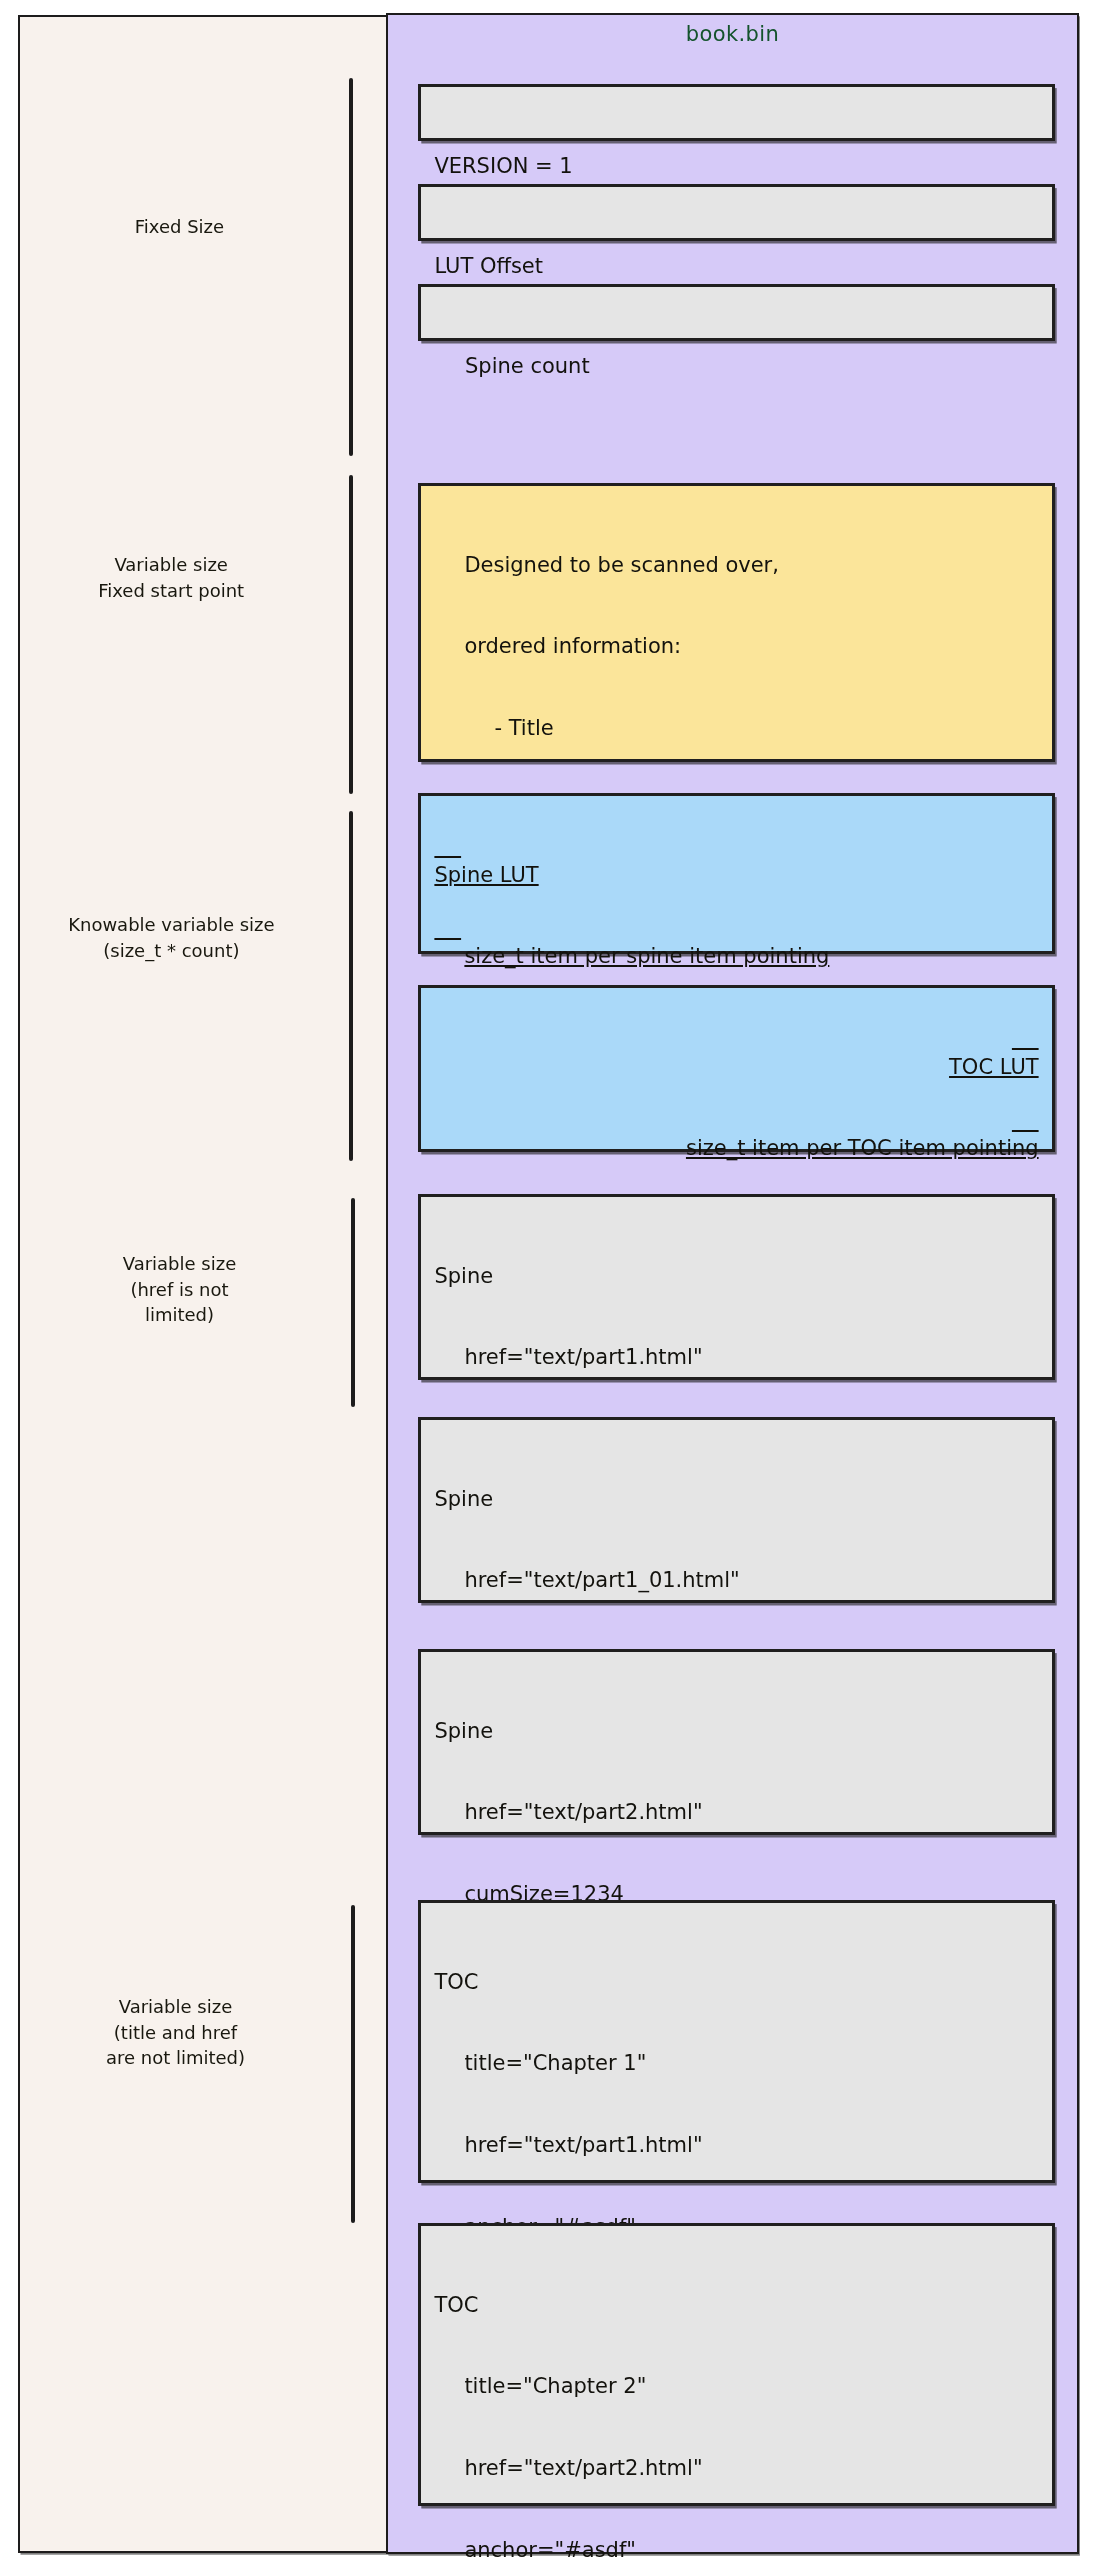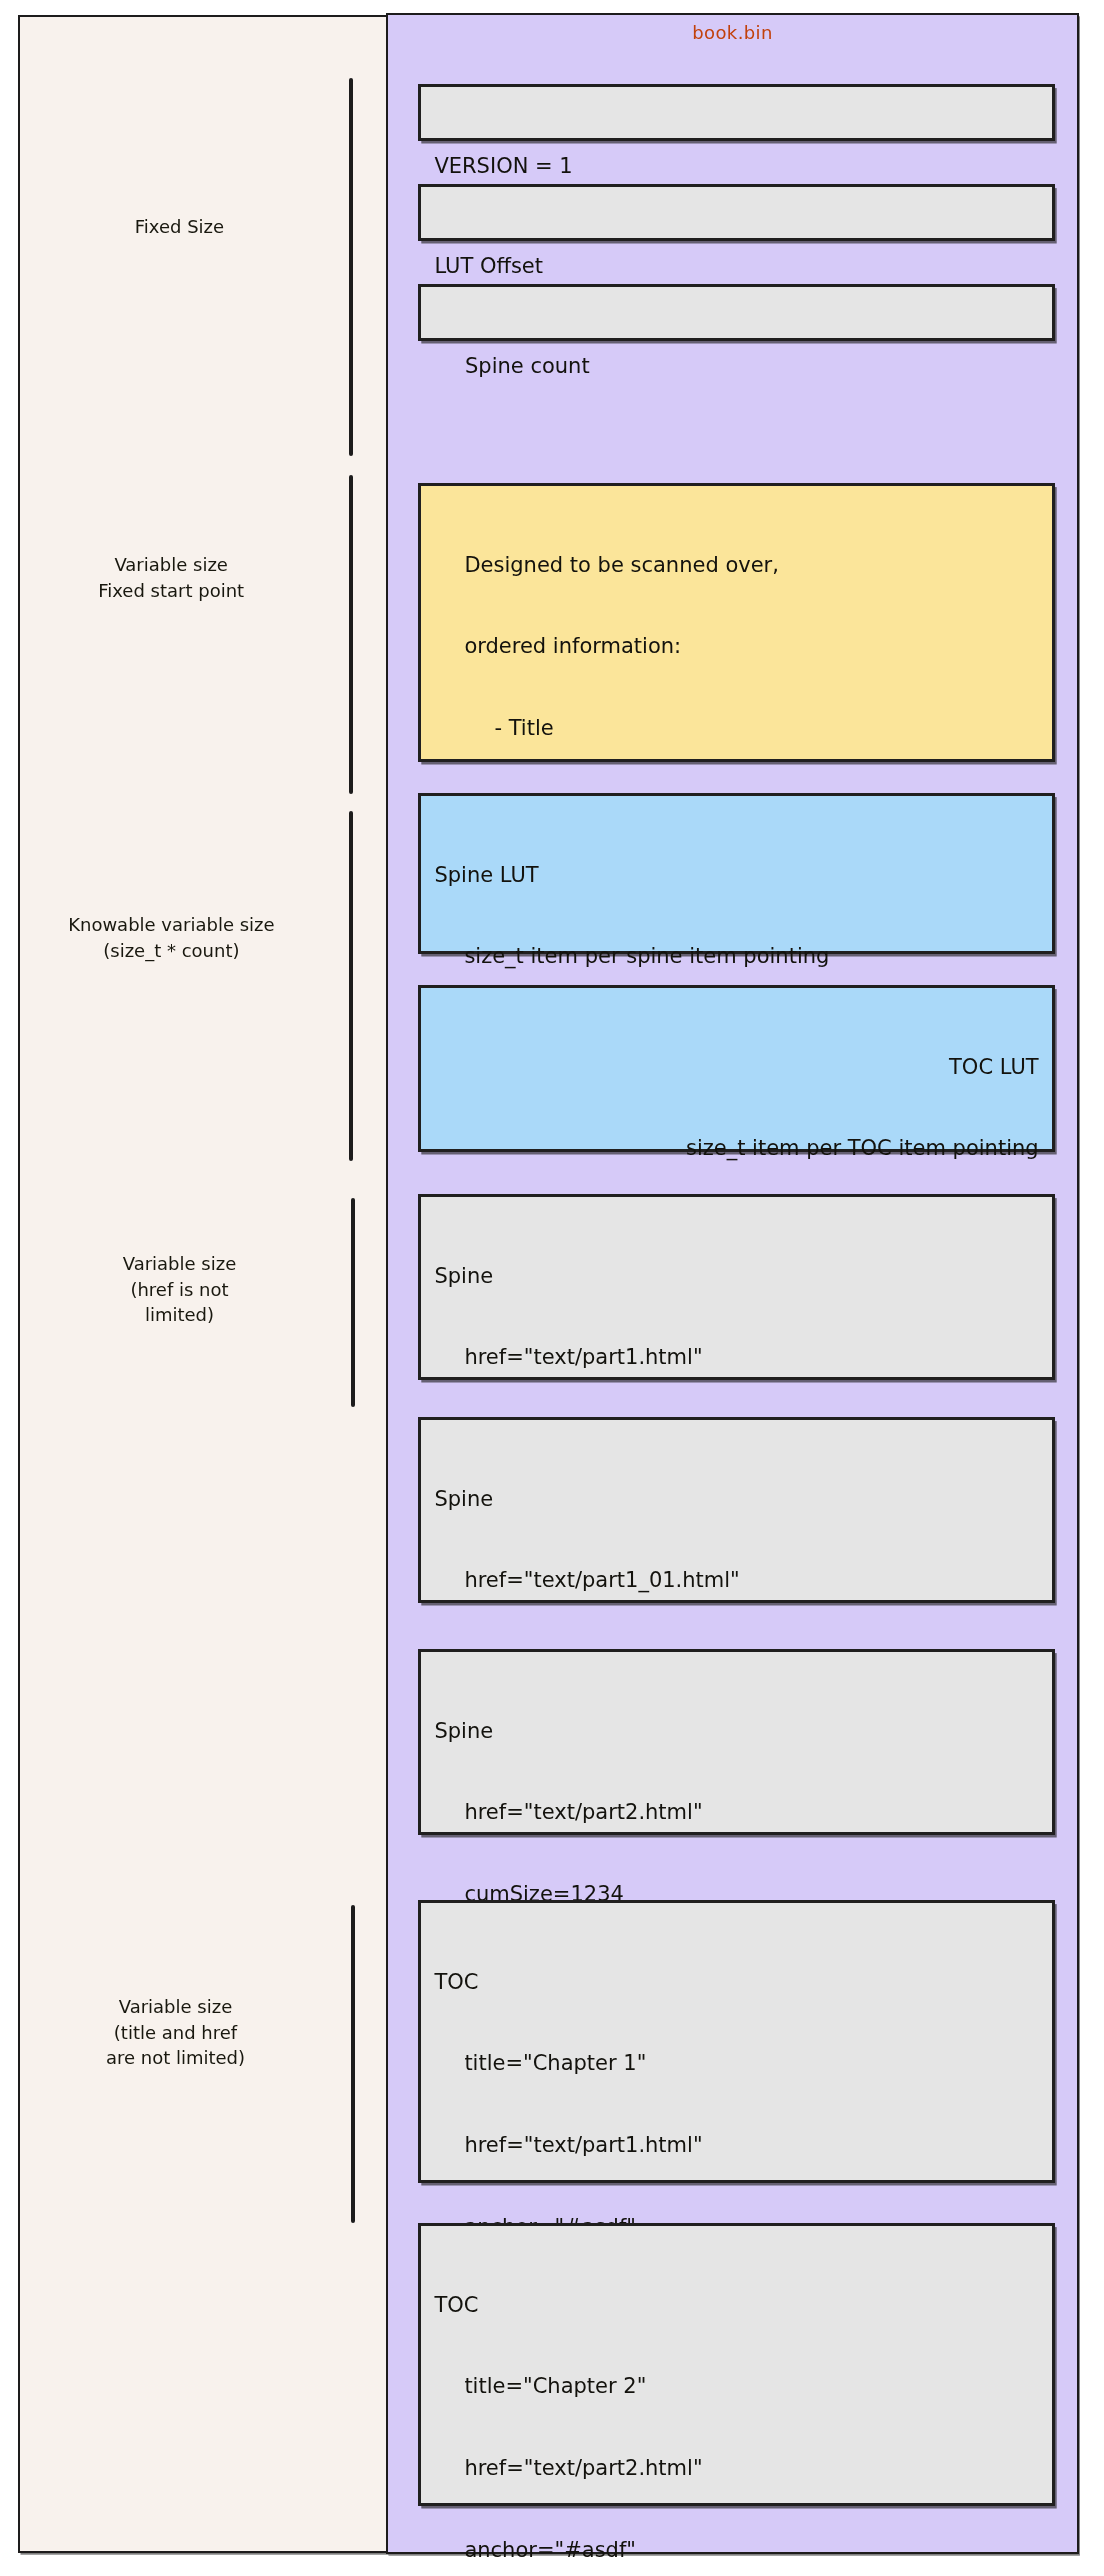--- a/index.html
+++ b/index.html
@@ -19,38 +19,38 @@
     left:386px;top:13.4px;width:693px;height:2541px;
     background:#d6caf8;
     border:2.5px solid #1d1c1c;
     box-shadow:1.7px 2.5px 0 -0.8px rgba(20,20,20,.55);
   }
 
   #panel-title{
     position:absolute;left:386px;top:22px;width:693px;
     text-align:center;
     font-family:"DejaVu Sans",sans-serif;
-    font-size:18px;letter-spacing:0.4px;color:#c2410c;
+    font-size:21px;letter-spacing:0.4px;color:#14532d;
   }
 
   
   .row{
     position:absolute;box-sizing:border-box;
     left:418px;width:637px;
     border:3.3px solid #201f1f;
     box-shadow:2.5px 3.3px 0 -0.8px rgba(25,25,25,.6);
     padding:11px 13.4px 8.4px 13.4px;
     color:#13120d;
     font-family:"DejaVu Sans",sans-serif;
     font-size:21px;
     line-height:1.30;
     white-space:pre;
   }
   .green{background:#e5e5e5;}
-  .blue{background:#aad9f9;}
+  .blue{background:#aad9f9;text-decoration:underline;}
   .yellow{background:#fbe59a;}
 
   .row .hdr{display:block;}
   .row .ind1{display:block;padding-left:30px;}
   .row .ind2{display:block;padding-left:60px;}
 
   
   .lbl{
     position:absolute;box-sizing:border-box;
     color:#19180f;

